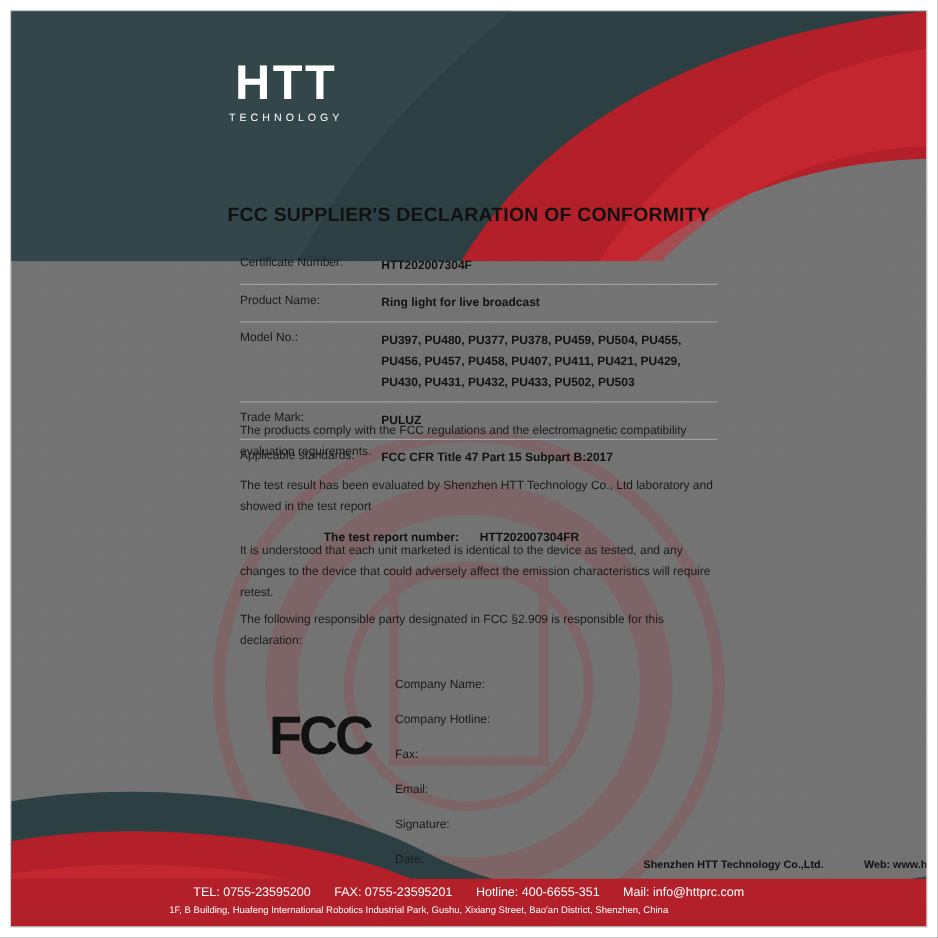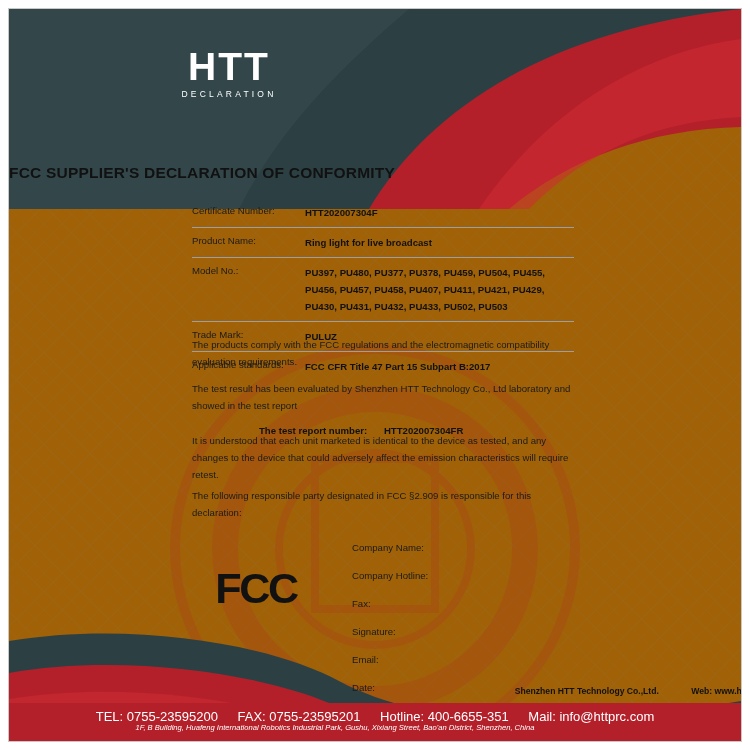--- a/index.html
+++ b/index.html
@@ -24,21 +24,21 @@
   .frame {
     position: absolute;
     left: 8px; top: 8px; right: 8px; bottom: 8px;
     border: 1px solid #c8c8c8;
     box-sizing: border-box;
   }
   .paper {
     position: absolute;
     left: 9px; top: 9px;
     width: 732px; height: 732px;
-    background: #a16207;
+    background: #737373;
     overflow: hidden;
   }
   
   .texture {
     position: absolute;
     inset: 0;
     background-image:
       repeating-linear-gradient(45deg, rgba(120,130,140,0.055) 0 1px, transparent 1px 13px),
       repeating-linear-gradient(-45deg, rgba(120,130,140,0.055) 0 1px, transparent 1px 13px);
     pointer-events: none;
@@ -91,21 +91,21 @@
     position: absolute;
     left: 0; top: 0;
     width: 732px;
     height: 732px;
   }
   .doc-title {
     position: absolute;
     left: 0;
     top: 155px;
     width: 732px;
-    text-align: left;
+    text-align: center;
     font-size: 15.5px;
     font-weight: bold;
     color: #111111;
     letter-spacing: 0.2px;
   }
   .fields {
     position: absolute;
     left: 183px;
     top: 195px;
     width: 400px;
@@ -158,21 +158,20 @@
   .p3 { top: 423px; }
   .p4 { top: 478px; }
   .signature-block {
     position: absolute;
     left: 307px;
     top: 525px;
     width: 300px;
     font-size: 9.6px;
     color: #1a1a1a;
     line-height: 28px;
-    margin-left: 36px;
   }
   .fcc-mark {
     position: absolute;
     left: 205px;
     top: 550px;
     width: 90px;
     height: 60px;
   }
   .footer {
     position: absolute;
@@ -199,29 +198,28 @@
     width: 732px;
     height: 38px;
     background: #b4202a;
     color: #ffffff;
   }
   .footer-band .l2 {
     position: absolute;
     top: 6px;
     width: 732px;
     text-align: center;
-    font-size: 13px;
+    font-size: 10px;
   }
   .footer-band .l3 {
     position: absolute;
     top: 20px;
     width: 652px;
     text-align: center;
     font-size: 7.6px;
-    font-style: italic;
   }
   .footer-band .gap { display: inline-block; width: 16px; }
 </style>
 </head>
 <body>
 
 <div class="page">
   <div class="frame"></div>
   <div class="paper">
 
@@ -237,21 +235,21 @@
     <svg class="header-art" viewBox="0 0 732 200" preserveAspectRatio="none">
       <path d="M0,0 L732,0 L732,40 C600,70 520,120 470,200 L0,200 Z" fill="#2c4044"></path>
       <path d="M0,0 L400,0 C330,60 270,120 230,200 L0,200 Z" fill="#33474b"></path>
       <path d="M732,0 L732,118 C640,120 560,150 500,200 L360,200 C420,100 540,20 732,0 Z" fill="#b4202a"></path>
       <path d="M732,30 L732,108 C650,112 580,140 520,200 L470,200 C530,112 620,45 732,30 Z" fill="#cf2b33" opacity="0.55"></path>
       <path d="M0,150 C120,130 260,120 430,128 L470,200 L0,200 Z" fill="#ffffff" opacity="0.0"></path>
     </svg>
 
     <div class="logo">
       <div class="logo-main">HTT</div>
-      <div class="logo-sub">DECLARATION</div>
+      <div class="logo-sub">TECHNOLOGY</div>
     </div>
 
     <svg class="footer-art" viewBox="0 0 732 160" preserveAspectRatio="none">
       <path d="M0,60 C120,40 260,62 330,100 C420,148 560,150 732,120 L732,160 L0,160 Z" fill="#2c4044"></path>
       <path d="M0,92 C110,72 250,92 320,122 C400,155 560,158 732,140 L732,160 L0,160 Z" fill="#b4202a"></path>
       <path d="M0,118 C110,100 230,118 300,140 L300,160 L0,160 Z" fill="#cf2b33" opacity="0.5"></path>
     </svg>
 
     <div class="content">
 
@@ -306,22 +304,22 @@
       <svg class="fcc-mark" viewBox="0 0 150 100">
         <text x="2" y="74" font-family="Liberation Sans, sans-serif" font-size="72" font-weight="bold" fill="#111111">F</text>
         <text x="42" y="74" font-family="Liberation Sans, sans-serif" font-size="72" font-weight="bold" fill="#111111">C</text>
         <text x="90" y="74" font-family="Liberation Sans, sans-serif" font-size="72" font-weight="bold" fill="#111111">C</text>
       </svg>
 
       <div class="signature-block">
         <div>Company Name:</div>
         <div>Company Hotline:</div>
         <div>Fax:</div>
+        <div>Email:</div>
         <div>Signature:</div>
-        <div>Email:</div>
         <div>Date:</div>
       </div>
 
       <div class="footer">
         <div class="footer-line1">
           <span>Shenzhen HTT Technology Co.,Ltd.</span>
           <span class="web">Web: www.httprc.com</span>
         </div>
         <div class="footer-band">
           <div class="l2">

